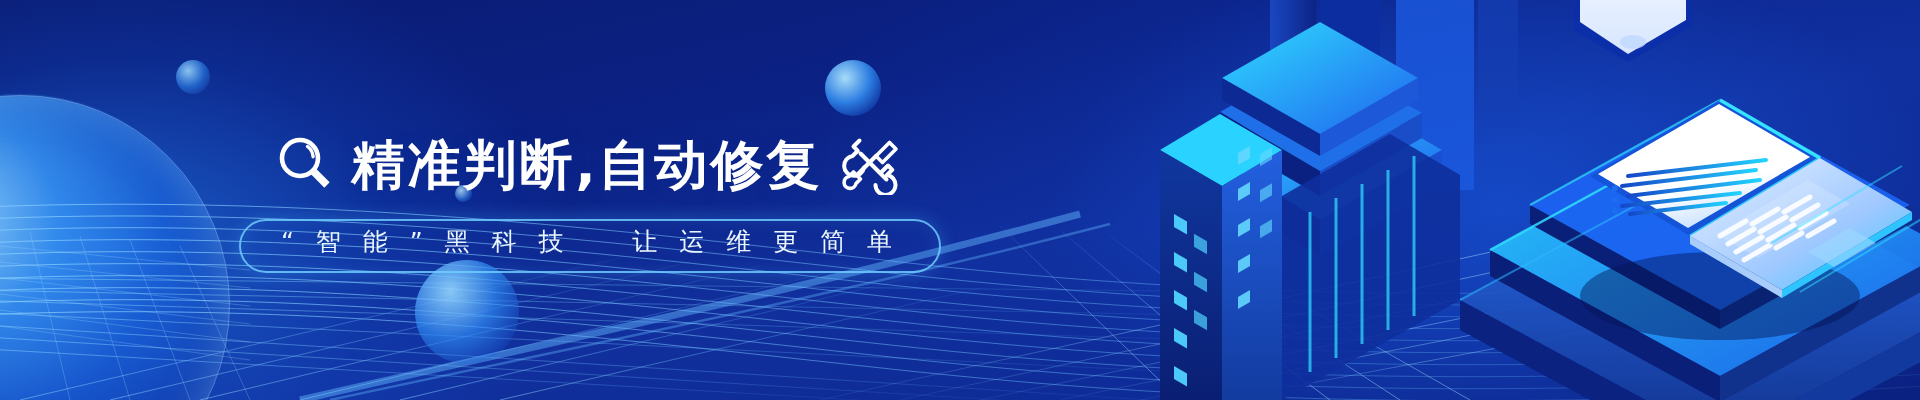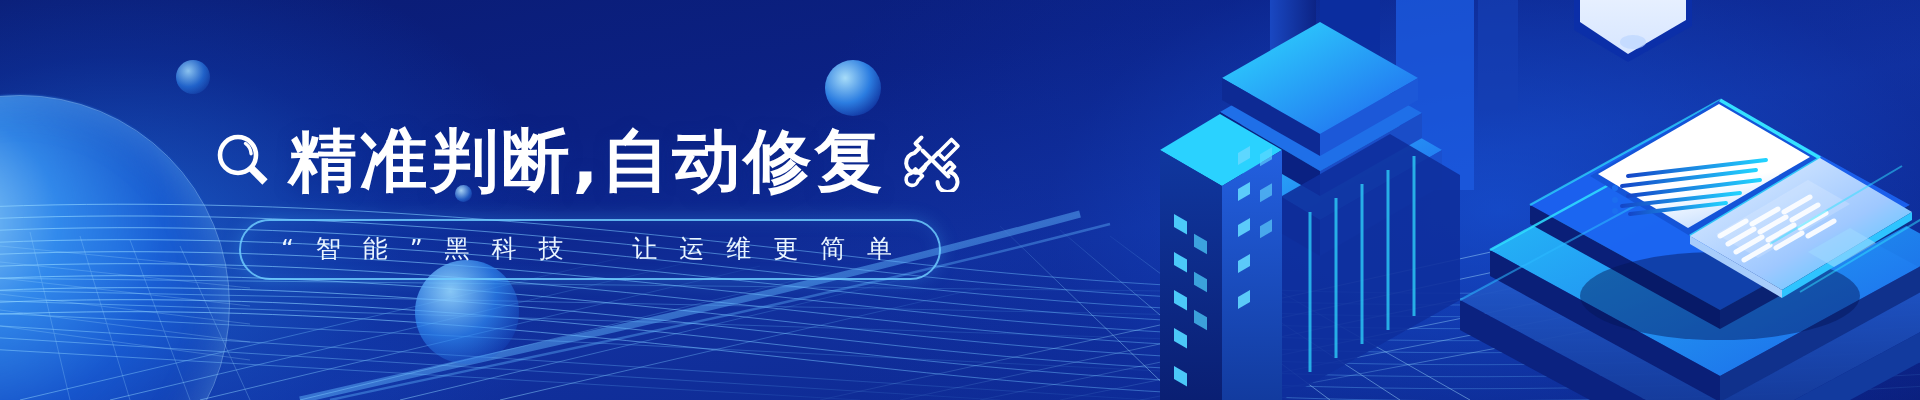--- a/index.html
+++ b/index.html
@@ -50,29 +50,29 @@
   .headline-block {
     position:absolute; left:0; top:0; width:1180px; height:400px;
     display:flex; flex-direction:column; align-items:center; justify-content:center;
     padding-top:6px;
   }
   .headline-row { display:flex; align-items:center; gap:18px; }
   .magnifier-icon, .wrench-icon { display:block; flex:0 0 auto; }
   .headline-text {
     color:#ffffff;
     font-family:"DejaVu Sans","Liberation Sans",sans-serif;
-    font-size:68px; font-weight:bold; letter-spacing:3px;
+    font-size:53px; font-weight:bold; letter-spacing:3px;
     line-height:1; white-space:nowrap;
     text-shadow:0 2px 14px rgba(10,40,140,.55);
   }
   .subtitle-pill {
     margin-top:24px;
     border:2px solid rgba(110,205,255,.85);
     border-radius:999px;
-    padding:11px 40px 13px;
+    padding:4px 40px 13px;
     color:#eaf6ff;
     font-family:"DejaVu Sans","Liberation Sans",sans-serif;
     font-size:25px; letter-spacing:7px; white-space:nowrap;
     box-shadow:0 0 18px rgba(80,185,255,.28), inset 0 0 18px rgba(70,170,255,.12);
   }
 
   
   .iso-art { position:absolute; right:0; top:0; width:760px; height:400px; }
   .iso-art svg { display:block; width:760px; height:400px; }
 </style>

